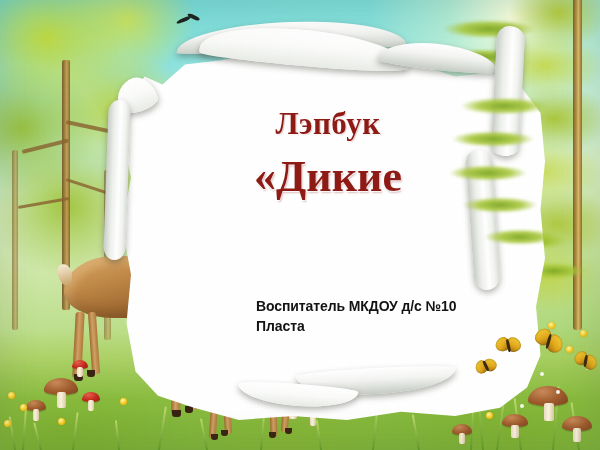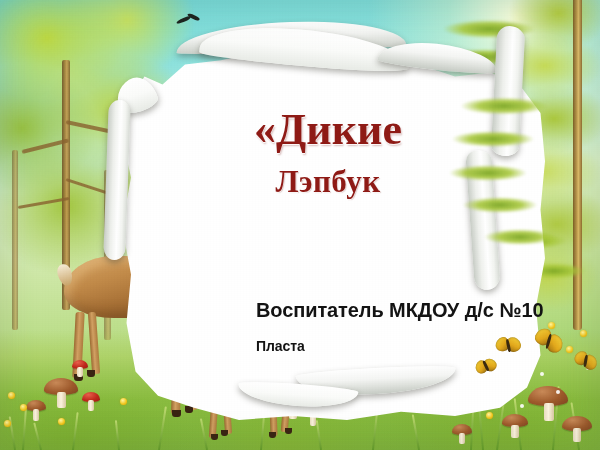--- a/index.html
+++ b/index.html
@@ -214,22 +214,22 @@
   
   .credits{
     position:absolute;left:256px;top:296px;z-index:45;
     font-family:"Liberation Sans", sans-serif;
     color:#141414;
     line-height:1.28;
   }
   .cred-row1{white-space:nowrap;}
   .c-small{font-size:13.5px;font-weight:bold;letter-spacing:-.1px;}
   .c-big{font-size:18.5px;font-weight:bold;letter-spacing:-.2px;margin-left:5px;}
-  .cred-row2{font-size:20px;font-weight:bold;white-space:nowrap;margin-top:2px;letter-spacing:-.1px;}
-  .cred-row3{font-size:14px;font-weight:bold;white-space:nowrap;margin-top:14px;letter-spacing:-.1px;}
+  .cred-row2{font-size:14px;font-weight:bold;white-space:nowrap;margin-top:2px;letter-spacing:-.1px;}
+  .cred-row3{font-size:14px;font-weight:bold;white-space:nowrap;margin-top:2px;letter-spacing:-.1px;}
 
   
   .bird{
     position:absolute;z-index:6;
   }
   .bird span{
     display:block;position:absolute;width:15px;height:4px;background:#1d2420;
     border-radius:60% 40% 50% 50%;
   }
 
@@ -459,24 +459,24 @@
   <div class="curl" style="left:296px;top:368px;width:160px;height:26px;border-radius:50% 50% 50% 50%/ 16% 16% 84% 84%;transform:rotate(-3deg);"></div>
   <div class="curl light" style="left:238px;top:384px;width:120px;height:22px;border-radius:50% 50% 50% 50%/ 18% 18% 82% 82%;transform:rotate(4deg);"></div>
 
   <div class="pine-shelf" style="right:40px;top:92px;width:112px;height:28px;"></div>
   <div class="pine-shelf" style="right:54px;top:126px;width:106px;height:26px;"></div>
   <div class="pine-shelf" style="right:62px;top:160px;width:100px;height:26px;"></div>
   <div class="pine-shelf" style="right:52px;top:192px;width:96px;height:26px;"></div>
   <div class="pine-shelf" style="right:34px;top:224px;width:92px;height:26px;"></div>
 
   <div class="title-block">
+    <div class="t-line t-lap">Лэпбук</div>
     <div class="t-line t-wild">
       <span class="guill">«</span><span>Дикие</span>
     </div>
-    <div class="t-line t-lap">Лэпбук</div>
   </div>
 
   <div class="credits">
     <div class="cred-row2">Воспитатель МКДОУ д/с №10</div>
     <div class="cred-row3">Пласта</div>
   </div>
 
   <div class="butterfly" style="left:496px;top:336px;width:26px;height:20px;transform:rotate(-12deg);">
     <div class="bf-wing" style="left:0;top:0;width:14px;height:14px;"></div>
     <div class="bf-wing" style="left:11px;top:2px;width:14px;height:15px;transform:scaleX(-1);"></div>

